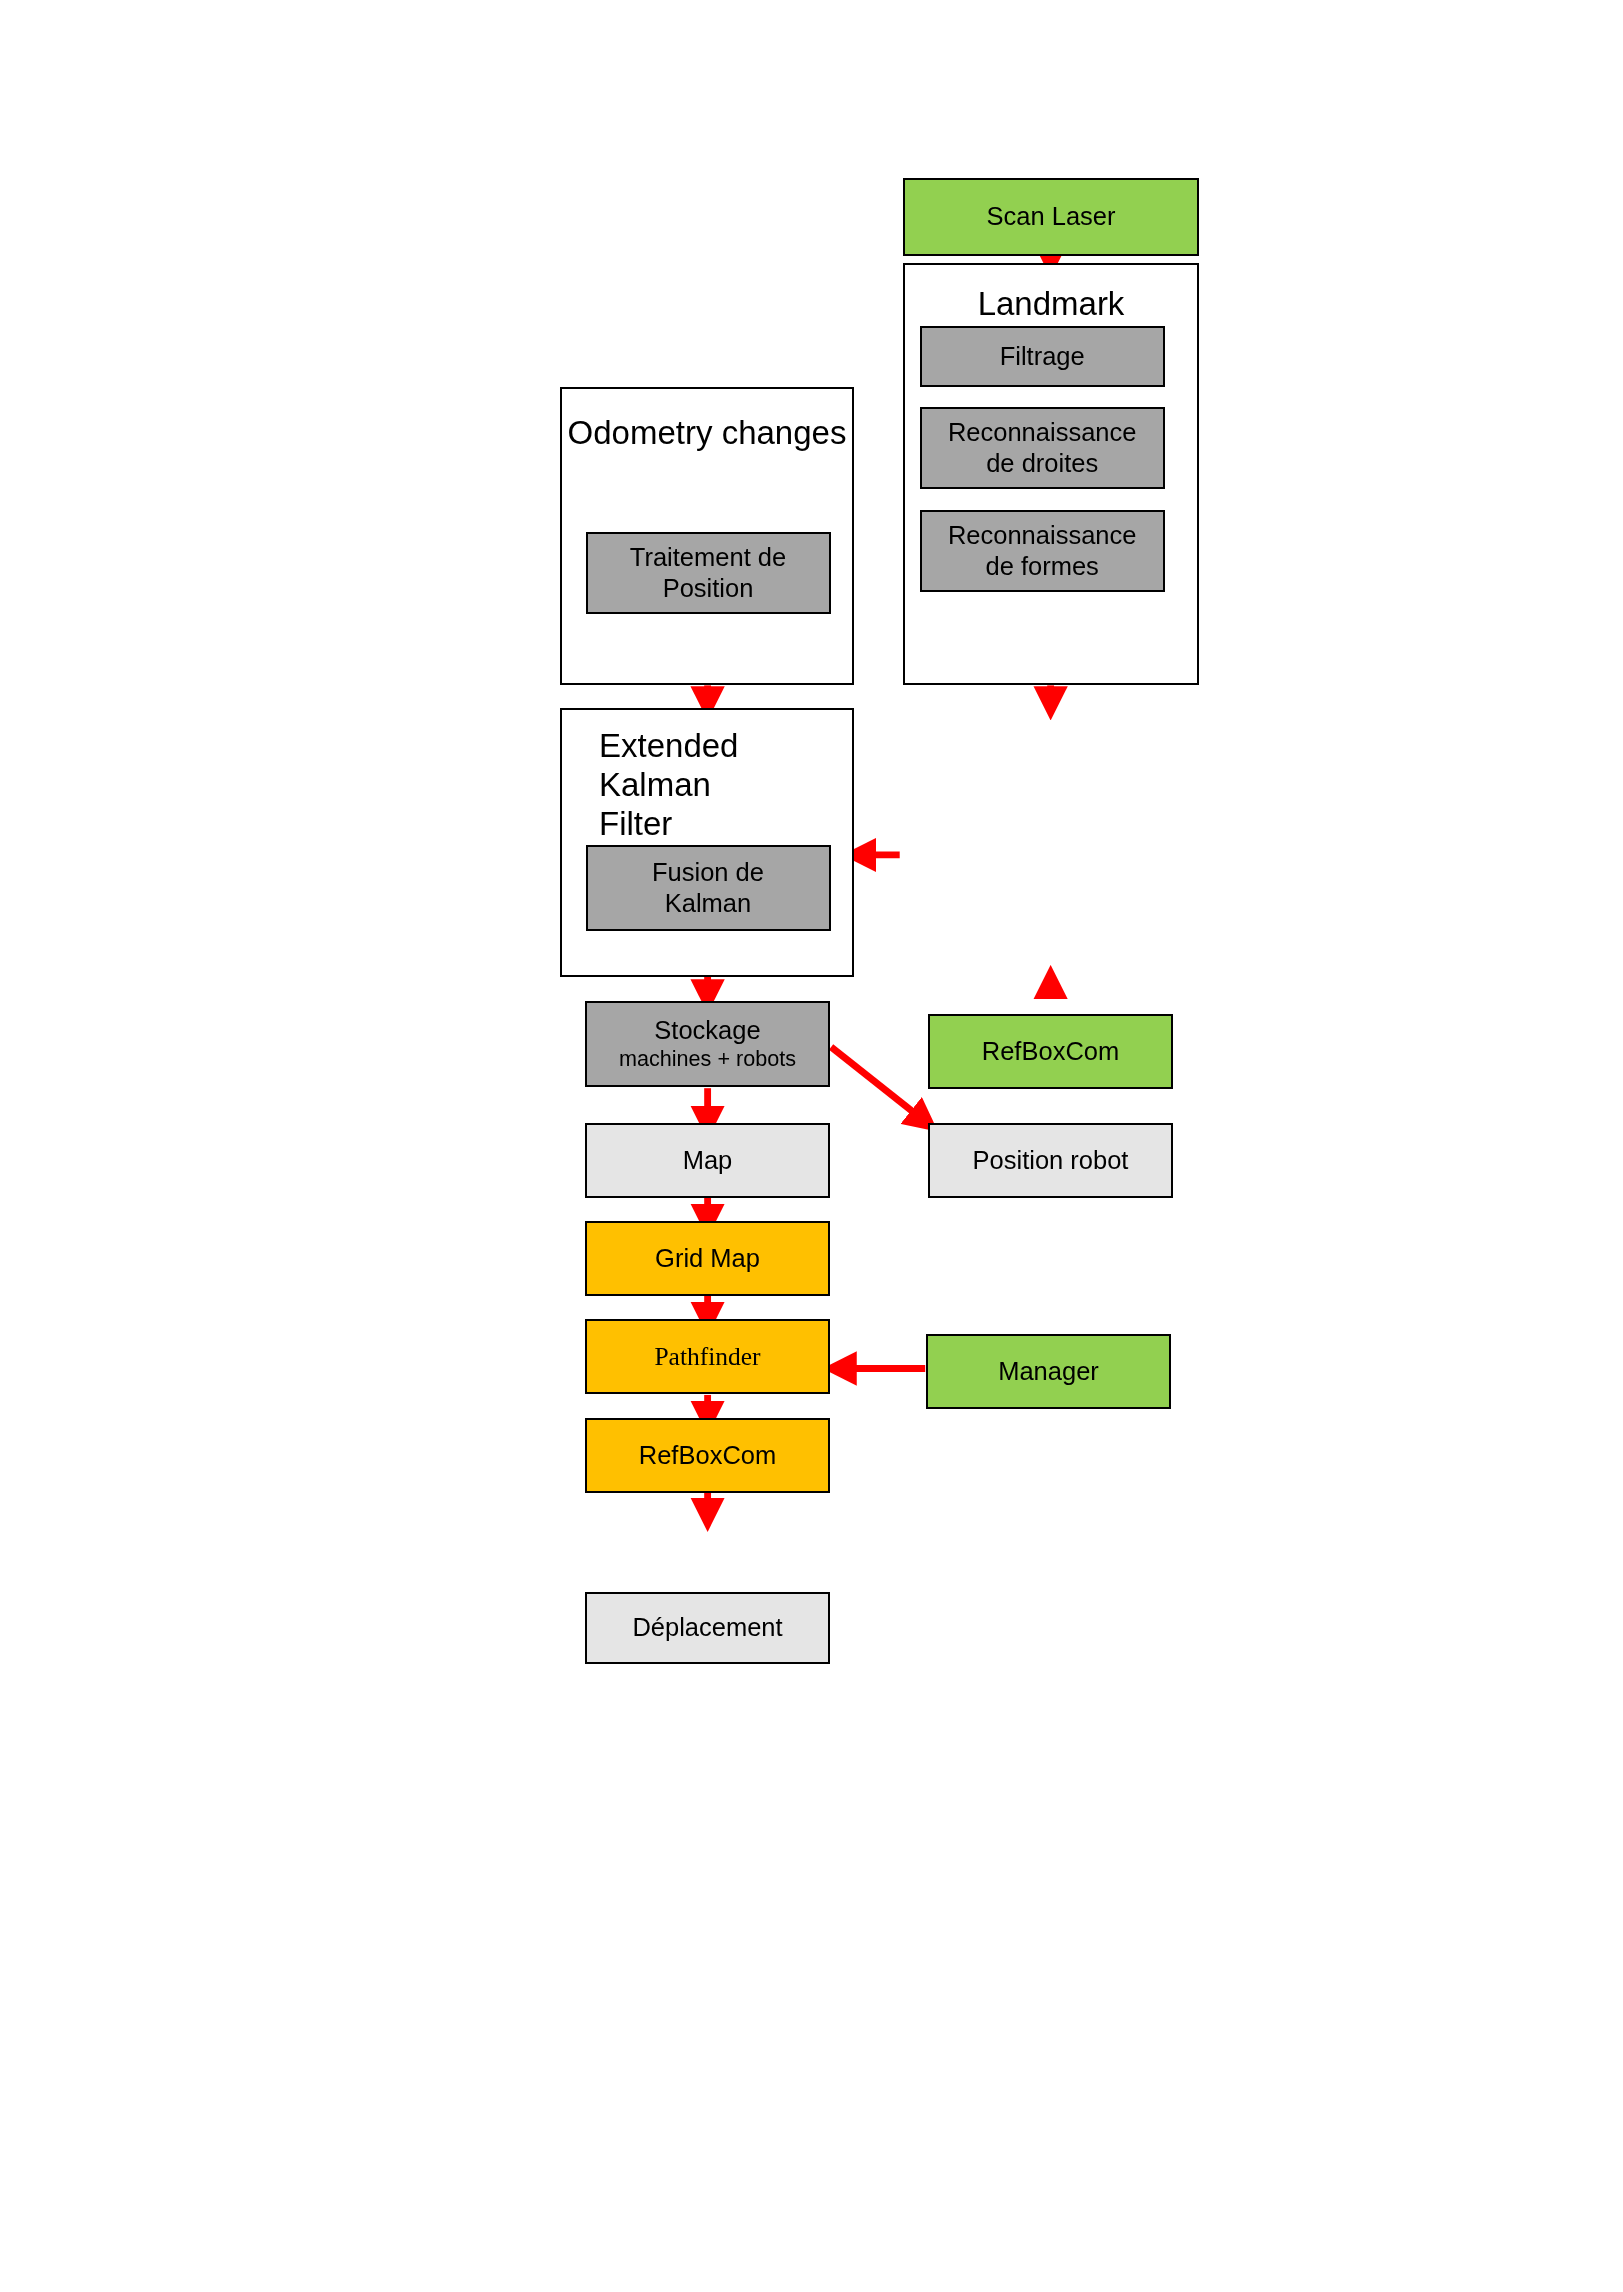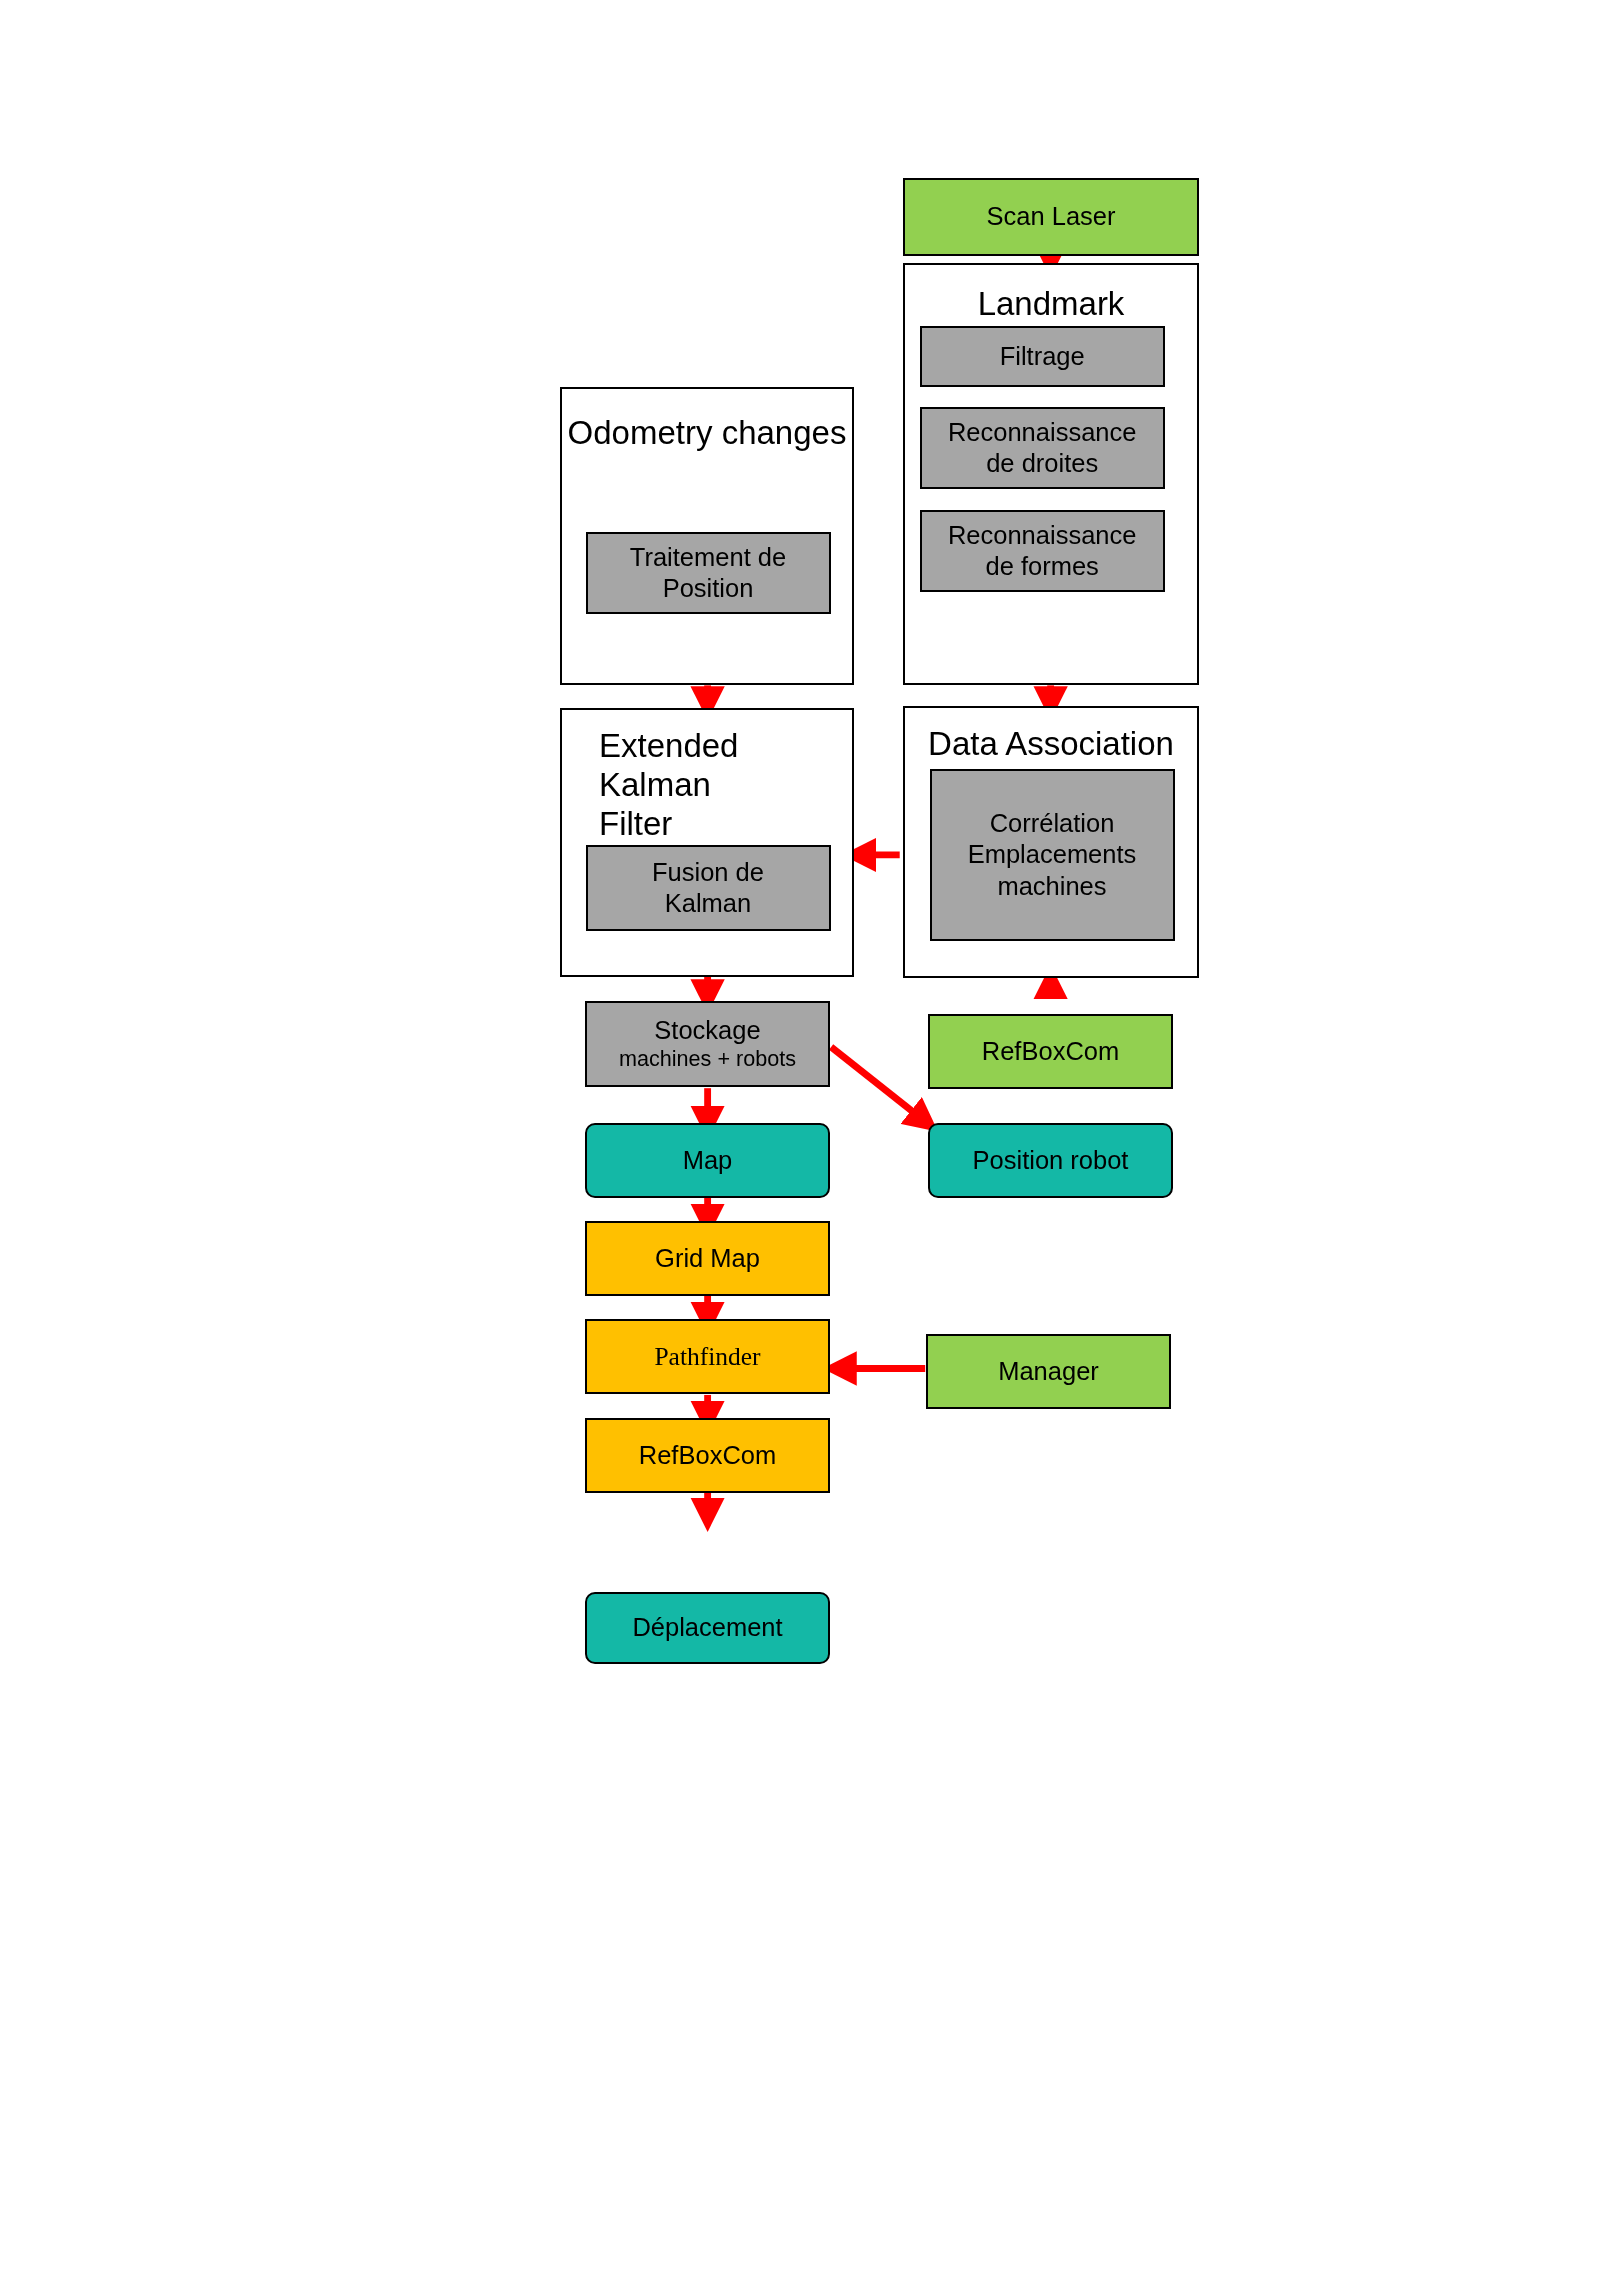--- a/index.html
+++ b/index.html
@@ -47,21 +47,21 @@
     font-size: 33px;
     color: #000000;
     line-height: 1.22;
   }
   .group.left-title > .group-title {
     text-align: left;
     padding-left: 37px;
   }
   .fill-green  { background: #92D050; margin-top: 14px; }
   .fill-gray   { background: #A6A6A6; }
-  .fill-blue   { background: #14b8a6; border-radius: 10px; }
+  .fill-blue   { background: #e5e5e5; }
   .fill-orange { background: #FFC000; }
 
   .sub-label { display: block; }
   .sub-label.small { font-size: 21.6px; }
 
   svg.arrows {
     position: absolute;
     left: 0;
     top: 0;
     width: 1623px;
@@ -146,29 +146,20 @@
     <div class="group-title" style="top:15.7px;">Extended</div>
     <div class="group-title" style="top:55px;">Kalman</div>
     <div class="group-title" style="top:94px;">Filter</div>
 
     <div class="node fill-gray" style="left:23.5px; top:135px; width:245px; height:86px;">
       <span class="sub-label">Fusion de</span>
       <span class="sub-label">Kalman</span>
     </div>
   </div>
 
-  <div class="group" style="left:903px; top:706px; width:296px; height:272px;">
-    <div class="group-title" style="top:15.7px;">Data Association</div>
-
-    <div class="node fill-gray" style="left:24.5px; top:61px; width:245px; height:172px;">
-      <span class="sub-label">Corrélation</span>
-      <span class="sub-label">Emplacements</span>
-      <span class="sub-label">machines</span>
-    </div>
-  </div>
 
   <div class="node fill-gray" style="left:585px; top:1001px; width:245px; height:86px;">
     <span class="sub-label">Stockage</span>
     <span class="sub-label small">machines + robots</span>
   </div>
 
   <div class="node fill-green" style="left:928px; top:1000px; width:245px; height:75px;">
     <span>RefBoxCom</span>
   </div>
 

